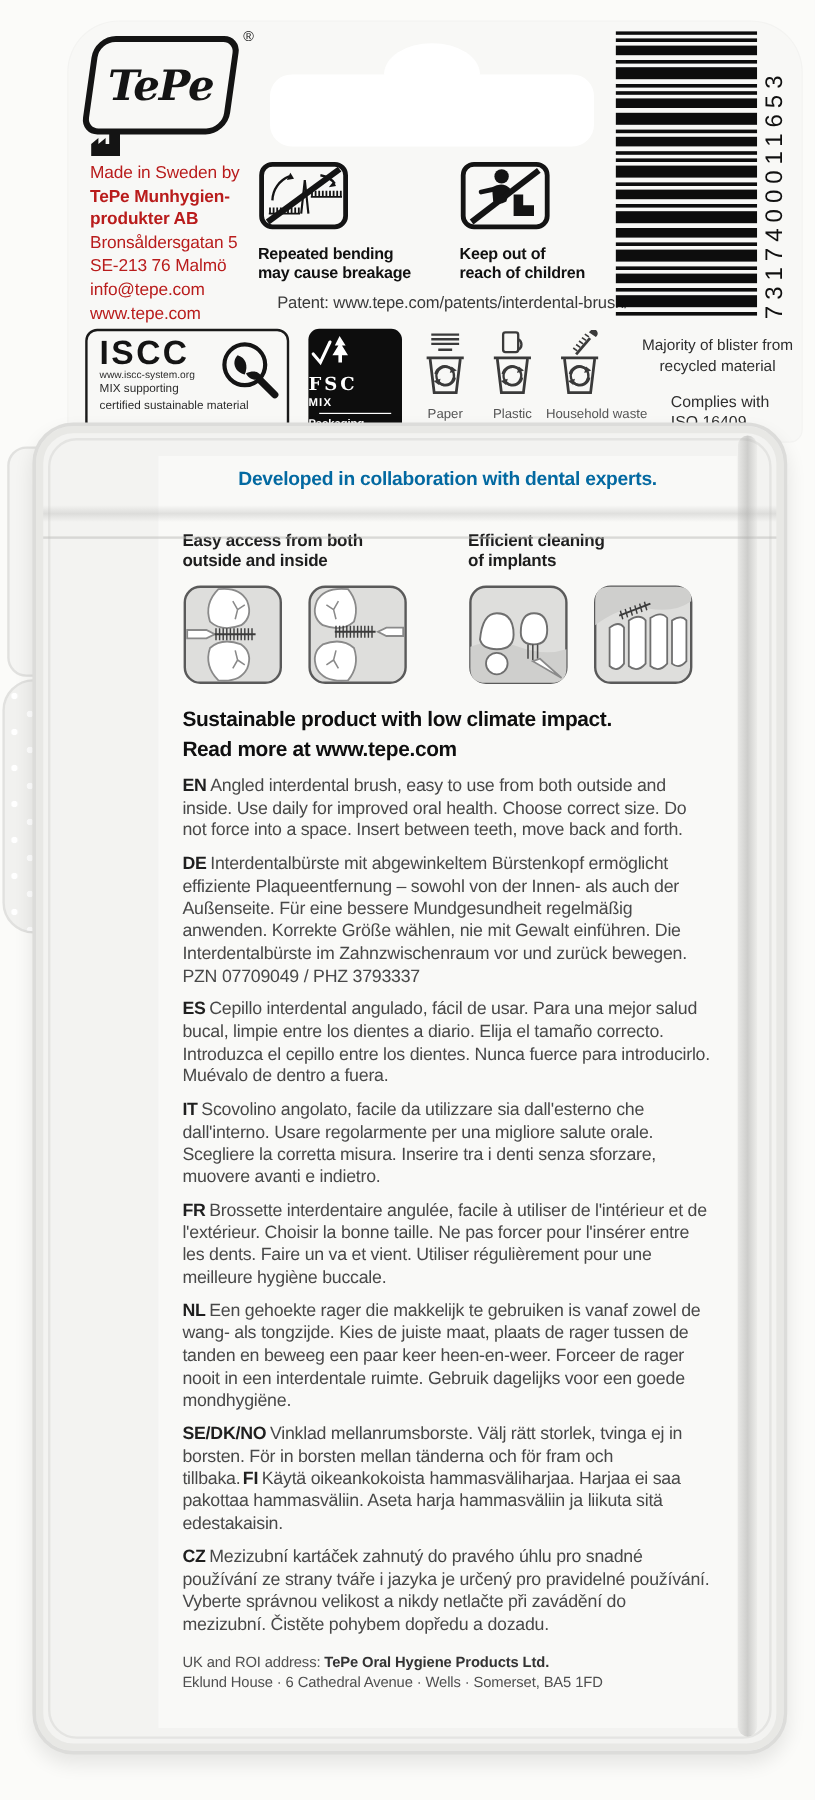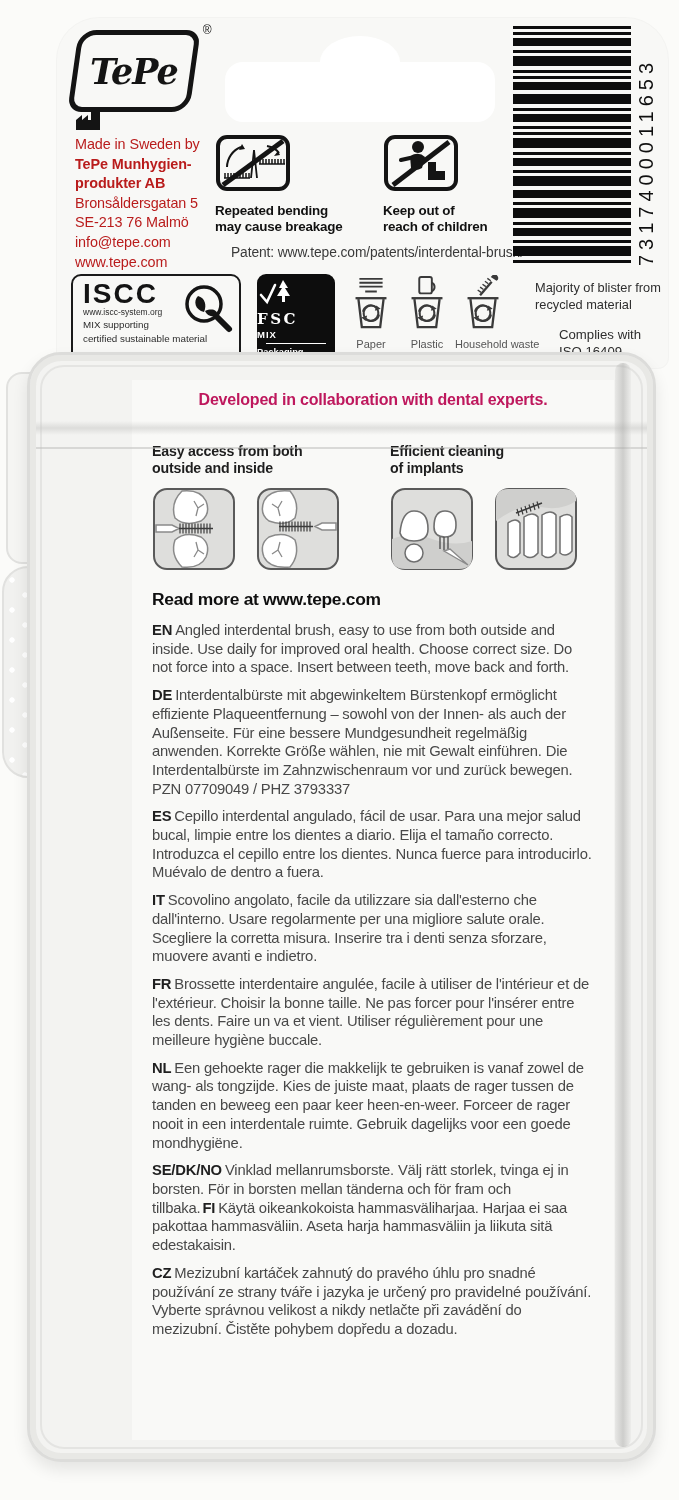--- a/index.html
+++ b/index.html
@@ -58,21 +58,21 @@
   .fsc .name{font-family:"DejaVu Serif",serif;font-weight:bold;font-size:15px;letter-spacing:2.5px;margin-top:1px;}
   .fsc .mix{font-size:9.5px;font-weight:bold;letter-spacing:1px;margin-top:1px;}
   .fsc .sep{border:none;border-top:1px solid #fff;margin:3px 9px;}
   .fsc .pkg{font-size:9.3px;font-weight:bold;}
   .fsc .lic{font-size:8.6px;font-weight:bold;margin-top:2px;}
 
   .bins{position:absolute;left:286px;top:257px;display:flex;}
   .bin{width:56px;text-align:center;}
   .bin .lbl{font-size:11px;color:#555;margin-top:1px;white-space:nowrap;}
 
-  .note1{position:absolute;left:478px;top:262px;font-size:12.8px;line-height:16.5px;color:#2e2e2e;}
+  .note1{position:absolute;left:478px;top:262px;font-size:12.8px;line-height:16.5px;color:#2e2e2e;text-align:center;}
   .note2{position:absolute;left:502px;top:308px;font-size:13.2px;line-height:17px;color:#2e2e2e;}
   .batch{position:absolute;left:546px;top:342px;font-size:12.8px;color:#2e2e2e;}
 
   
   .tab1{position:absolute;left:6px;top:372px;width:54px;height:188px;background:#f5f5f3;
     border:2px solid #e1e1df;border-radius:16px 22px 22px 16px;}
   .tab2{position:absolute;left:2px;top:566px;width:62px;height:208px;background:#f1f1ef;
     border:2px solid #e1e1df;border-radius:26px;
     background-image:
       radial-gradient(circle, #ffffff 2.4px, rgba(255,255,255,0) 3px),
@@ -87,21 +87,21 @@
     background:linear-gradient(90deg, rgba(192,192,190,0.22), rgba(168,168,166,0.5), rgba(222,222,220,0.28));}
   .blister .fold{position:absolute;left:6px;right:6px;top:66px;height:14px;
     background:linear-gradient(180deg, rgba(210,210,208,0), rgba(198,198,196,0.5), rgba(210,210,208,0));}
   .blister .foldline{position:absolute;left:6px;right:6px;top:92px;height:2px;background:rgba(192,192,190,0.55);}
 
   
   .paper{position:absolute;left:102px;top:25px;width:482px;height:1060px;background:#f9f9f7;
     padding:0 20px;box-sizing:border-box;}
 
   .collab{text-align:center;font-weight:bold;font-size:16px;letter-spacing:-0.2px;
-    padding-top:11px;color:#be185d;}
+    padding-top:11px;color:#0369a1;}
 
   .features{margin-top:34px;display:flex;}
   .fcol-left{width:238px;}
   .fcol-right{flex:1;}
   .fhead{font-weight:bold;font-size:14.2px;line-height:17px;letter-spacing:-0.2px;color:#1e1e1e;}
   .tiles{display:flex;gap:20px;margin-top:10px;}
 
   .sustain{margin-top:16px;font-weight:bold;font-size:17.4px;line-height:25px;
     letter-spacing:-0.3px;color:#0f0f0f;}
 
@@ -361,32 +361,39 @@
               <path d="M48,28 q9,-6 14,0 v38 q-7,8 -14,2 z" fill="#ffffff" stroke="#6f6f6f" stroke-width="1.5"></path>
               <path d="M66,30 q8,-5 12,0 v34 q-6,7 -12,2 z" fill="#ffffff" stroke="#6f6f6f" stroke-width="1.5"></path>
               <path d="M22,26 l26,-10" stroke="#3c3c3c" stroke-width="1.6"></path>
               <path d="M23,22 l2,7 M27,20.5 l2,7 M31,19 l2,7 M35,17.5 l2,7 M39,16 l2,7 M43,14.5 l2,7" stroke="#3c3c3c" stroke-width="1.2"></path>
             </svg>
           </div>
         </div>
       </div>
 
       <div class="sustain">
+        <div>Sustainable product with low climate impact.</div>
         <div>Read more at www.tepe.com</div>
       </div>
 
       <p class="para"><span class="lang">EN</span><span>Angled interdental brush, easy to use from both outside and inside. Use daily for improved oral health. Choose correct size. Do not force into a space. Insert between teeth, move back and forth.</span></p>
       <p class="para"><span class="lang">DE</span><span>Interdentalbürste mit abgewinkeltem Bürstenkopf ermöglicht effiziente Plaqueentfernung – sowohl von der Innen- als auch der Außenseite. Für eine bessere Mundgesundheit regelmäßig anwenden. Korrekte Größe wählen, nie mit Gewalt einführen. Die Interdentalbürste im Zahnzwischenraum vor und zurück bewegen. PZN 07709049 / PHZ 3793337</span></p>
       <p class="para"><span class="lang">ES</span><span>Cepillo interdental angulado, fácil de usar. Para una mejor salud bucal, limpie entre los dientes a diario. Elija el tamaño correcto. Introduzca el cepillo entre los dientes. Nunca fuerce para introducirlo. Muévalo de dentro a fuera.</span></p>
       <p class="para"><span class="lang">IT</span><span>Scovolino angolato, facile da utilizzare sia dall'esterno che dall'interno. Usare regolarmente per una migliore salute orale. Scegliere la corretta misura. Inserire tra i denti senza sforzare, muovere avanti e indietro.</span></p>
       <p class="para"><span class="lang">FR</span><span>Brossette interdentaire angulée, facile à utiliser de l'intérieur et de l'extérieur. Choisir la bonne taille. Ne pas forcer pour l'insérer entre les dents. Faire un va et vient. Utiliser régulièrement pour une meilleure hygiène buccale.</span></p>
       <p class="para"><span class="lang">NL</span><span>Een gehoekte rager die makkelijk te gebruiken is vanaf zowel de wang- als tongzijde. Kies de juiste maat, plaats de rager tussen de tanden en beweeg een paar keer heen-en-weer. Forceer de rager nooit in een interdentale ruimte. Gebruik dagelijks voor een goede mondhygiëne.</span></p>
       <p class="para"><span class="lang">SE/DK/NO</span><span>Vinklad mellanrumsborste. Välj rätt storlek, tvinga ej in borsten. För in borsten mellan tänderna och för fram och tillbaka.</span><span class="lang2">FI</span><span>Käytä oikeankokoista hammasväliharjaa. Harjaa ei saa pakottaa hammasväliin. Aseta harja hammasväliin ja liikuta sitä edestakaisin.</span></p>
       <p class="para"><span class="lang">CZ</span><span>Mezizubní kartáček zahnutý do pravého úhlu pro snadné používání ze strany tváře i jazyka je určený pro pravidelné používání. Vyberte správnou velikost a nikdy netlačte při zavádění do mezizubní. Čistěte pohybem dopředu a dozadu.</span></p>
 
+      <div class="footer">
+        <div>
+          <span>UK and ROI address: </span><span class="co">TePe Oral Hygiene Products Ltd.</span>
+        </div>
+        <div>Eklund House · 6 Cathedral Avenue · Wells · Somerset, BA5 1FD</div>
+      </div>
     </div>
 
     <div class="fold"></div>
     <div class="foldline"></div>
     <div class="rband"></div>
   </div>
 
 </div>
 
 </body></html>

